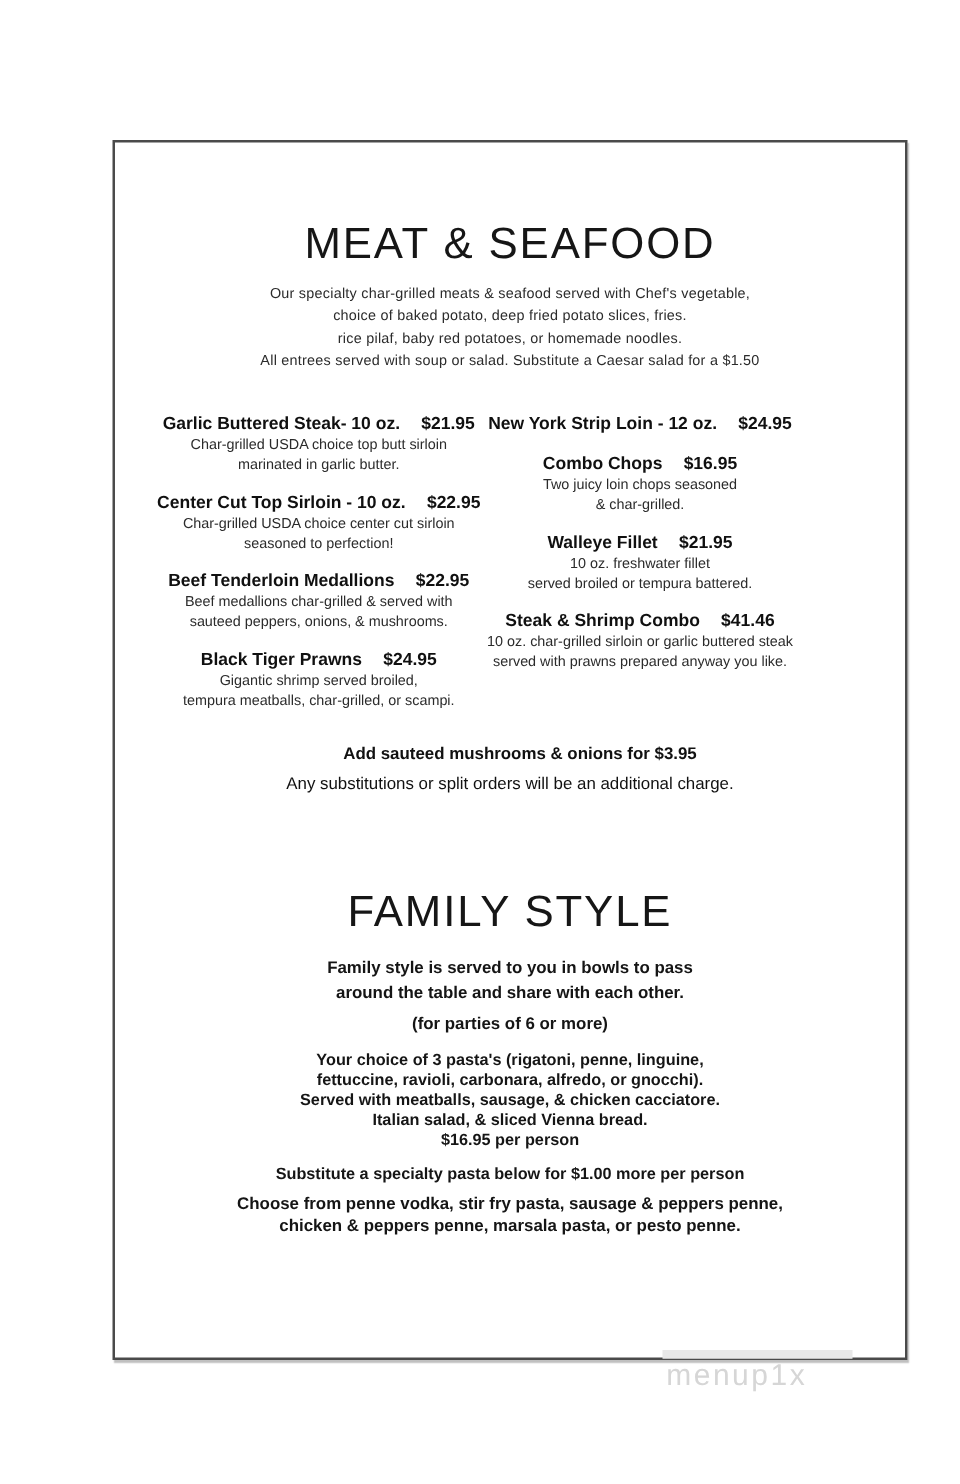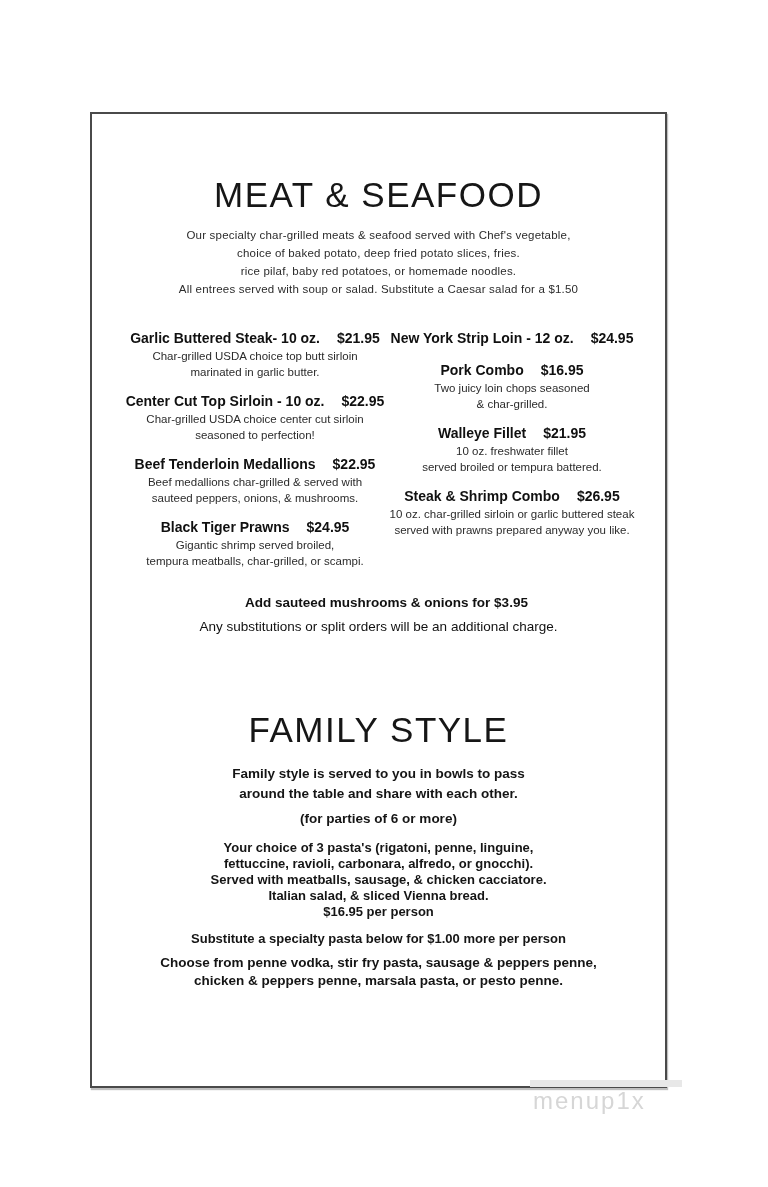--- a/index.html
+++ b/index.html
@@ -9,21 +9,21 @@
     background: #ffffff;
     position: relative;
     font-family: "Liberation Sans", sans-serif;
     color: #1e1e1e;
     overflow: hidden;
   }
   .page {
     position: absolute;
     left: 90px;
     top: 112px;
-    width: 577px;
+    width: 636px;
     height: 976px;
     background: #ffffff;
     border: 2px solid #4a4a4a;
     box-shadow: 1px 2px 1px rgba(140,140,140,0.55);
     box-sizing: border-box;
   }
   .centered-block {
     position: absolute;
     left: 0;
     right: 0;
@@ -173,39 +173,39 @@
   </div>
 
   <div class="col col-right">
     <div class="item">
       <div class="item-head">
         <span>New York Strip Loin - 12 oz.</span><span class="item-price">$24.95</span>
       </div>
     </div>
     <div class="item">
       <div class="item-head">
-        <span>Pork Combo</span><span class="item-price">$16.95</span>
+        <span>Combo Chops</span><span class="item-price">$16.95</span>
       </div>
       <div class="item-desc">
         <div>Two juicy loin chops seasoned</div>
         <div>&amp; char-grilled.</div>
       </div>
     </div>
     <div class="item">
       <div class="item-head">
         <span>Walleye Fillet</span><span class="item-price">$21.95</span>
       </div>
       <div class="item-desc">
         <div>10 oz. freshwater fillet</div>
         <div>served broiled or tempura battered.</div>
       </div>
     </div>
     <div class="item">
       <div class="item-head">
-        <span>Steak &amp; Shrimp Combo</span><span class="item-price">$26.95</span>
+        <span>Steak &amp; Shrimp Combo</span><span class="item-price">$41.46</span>
       </div>
       <div class="item-desc">
         <div>10 oz. char-grilled sirloin or garlic buttered steak</div>
         <div>served with prawns prepared anyway you like.</div>
       </div>
     </div>
   </div>
 
   <div class="centered-block note-1">Add sauteed mushrooms &amp; onions for $3.95</div>
   <div class="centered-block note-2">Any substitutions or split orders will be an additional charge.</div>

